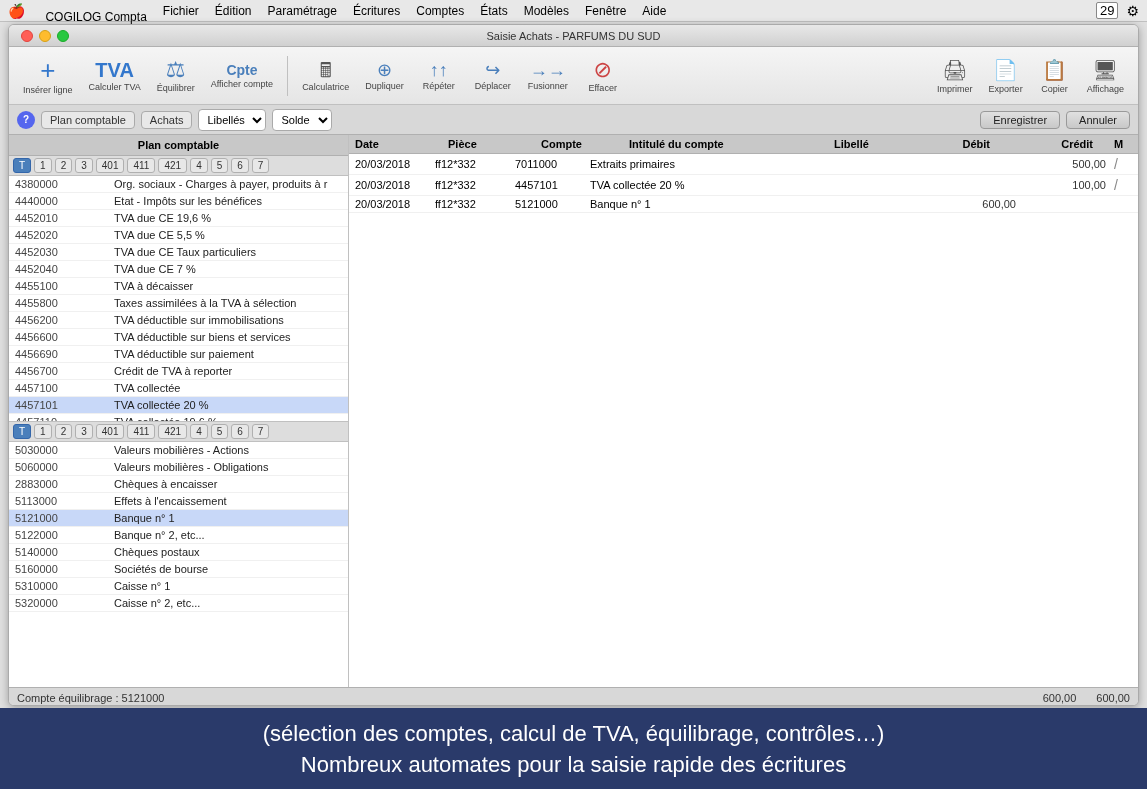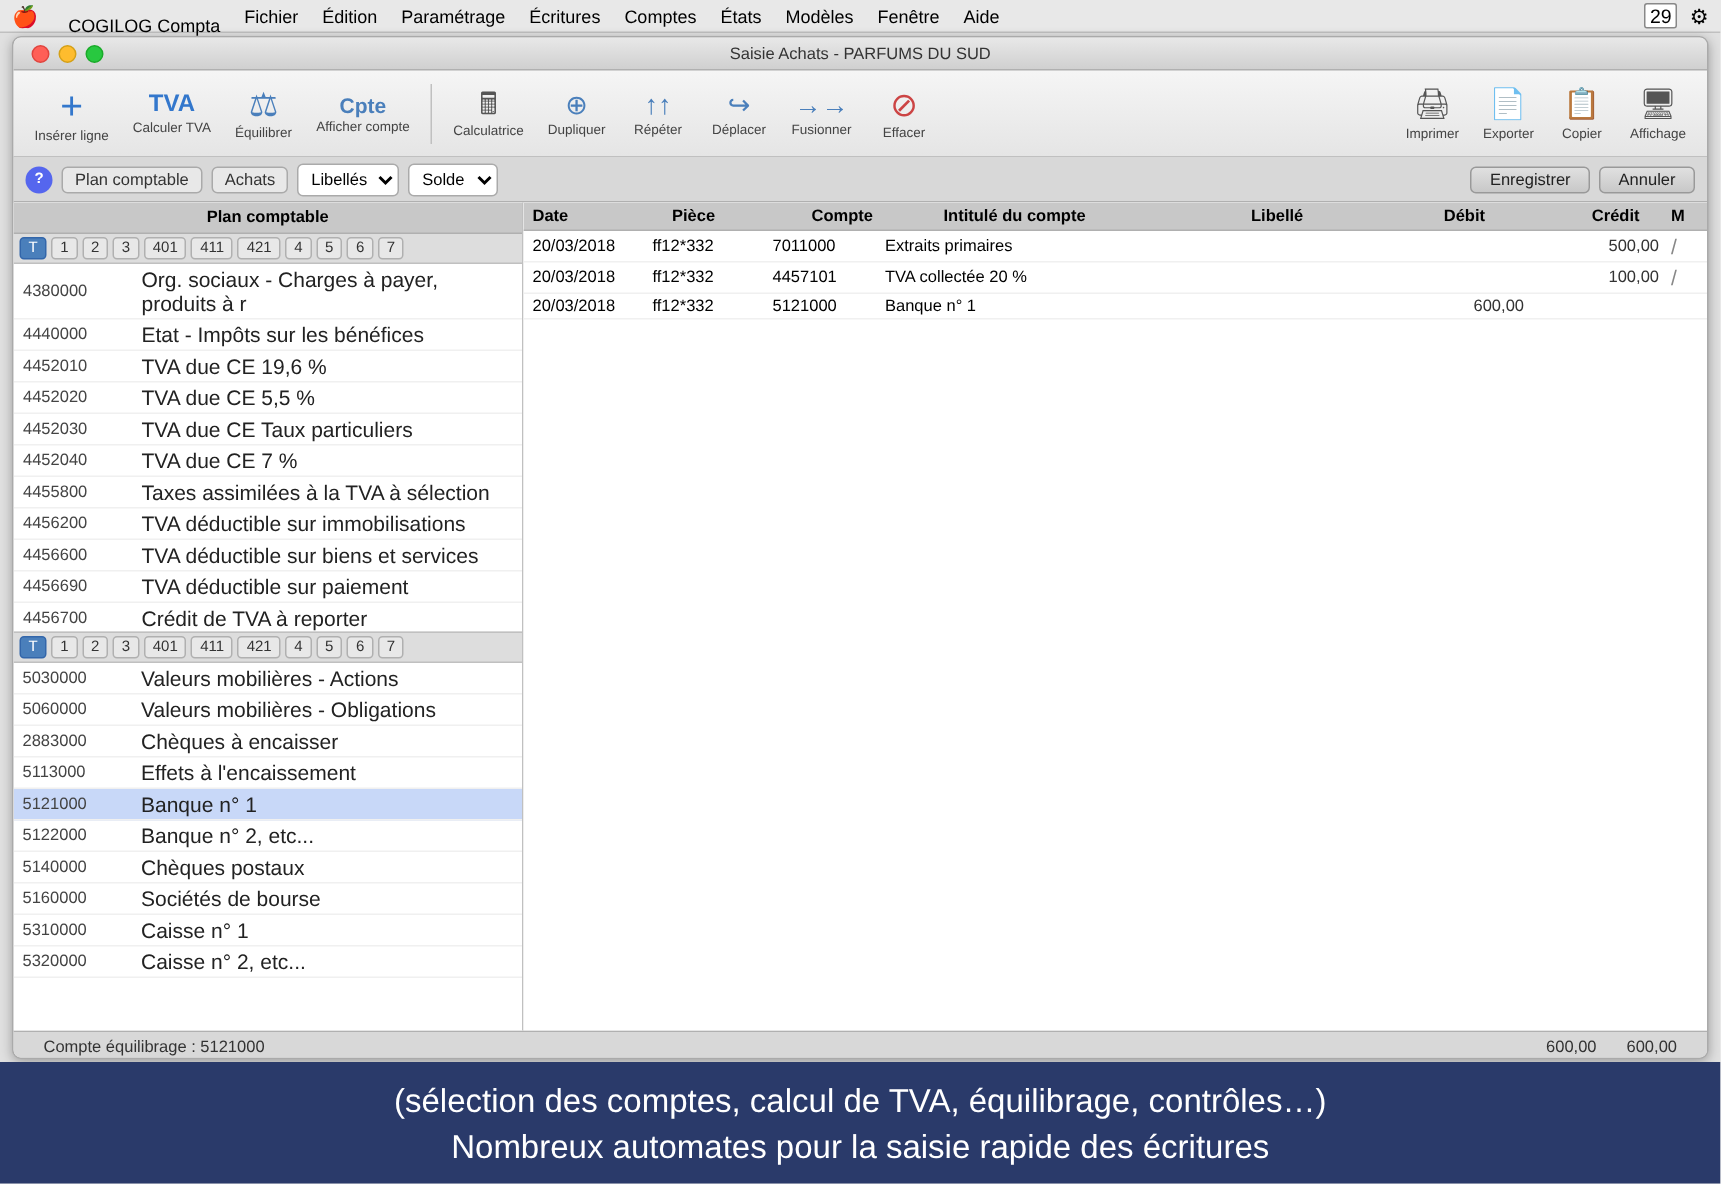--- a/index.html
+++ b/index.html
@@ -99,21 +99,21 @@
       padding: 4px 6px;
       border-radius: 4px;
       min-width: 50px;
       gap: 2px;
     }
     .toolbar-icon {
       font-size: 22px;
       color: #4a7fbb;
       line-height: 1;
     }
-    .toolbar-icon.blue-tva { color: #3377cc; font-size: 16px; font-weight: bold; text-align: right; }
+    .toolbar-icon.blue-tva { color: #3377cc; font-size: 20px; font-weight: bold; text-align: right; }
     .toolbar-icon.calc { color: #555; font-size: 20px; }
     .toolbar-icon.action { color: #4a7fbb; font-size: 20px; }
     .toolbar-label {
       font-size: 9px;
       color: #444;
       text-align: center;
       white-space: nowrap;
     }
     .toolbar-separator {
       width: 1px;
@@ -241,21 +241,21 @@
     .left-list-item {
       display: flex;
       padding: 2px 6px;
       cursor: pointer;
       border-bottom: 1px solid #f0f0f0;
       align-items: center;
       gap: 24px;
     }
     .left-list-item.highlighted { background: #c8d8f8; }
     .item-code { color: #444; min-width: 55px; font-size: 11px; }
-    .item-label { color: #222; font-size: 14px; }
+    .item-label { color: #222; font-size: 11px; margin-left: 20px; }
     .left-panel-tabs-bottom {
       background: #ddd;
       display: flex;
       align-items: center;
       padding: 2px 4px;
       gap: 3px;
       border-top: 1px solid #c0c0c0;
       border-bottom: 1px solid #c0c0c0;
       font-size: 10px;
     }
@@ -297,21 +297,21 @@
       cursor: pointer;
     }
     .table-row .col-debit { color: #333; }
     .table-row .col-credit { color: #333; }
     .edit-icon { color: #888; cursor: pointer; font-size: 14px; }
 
     
     .status-bar {
       background: #d8d8d8;
       border-top: 1px solid #b0b0b0;
-      padding: 3px 20px;
+      padding: 3px 8px;
       display: flex;
       align-items: center;
       font-size: 11px;
       color: #333;
       height: 20px;
     }
     .status-right {
       margin-left: auto;
       display: flex;
       gap: 20px;
@@ -485,20 +485,24 @@
             <span class="item-code">4452020</span>
             <span class="item-label">TVA due CE 5,5 %</span>
           </div>
           <div class="left-list-item">
             <span class="item-code">4452030</span>
             <span class="item-label">TVA due CE Taux particuliers</span>
           </div>
           <div class="left-list-item">
             <span class="item-code">4452040</span>
             <span class="item-label">TVA due CE 7 %</span>
+          </div>
+          <div class="left-list-item">
+            <span class="item-code">4455100</span>
+            <span class="item-label">TVA à décaisser</span>
           </div>
           <div class="left-list-item">
             <span class="item-code">4455800</span>
             <span class="item-label">Taxes assimilées à la TVA à sélection</span>
           </div>
           <div class="left-list-item">
             <span class="item-code">4456200</span>
             <span class="item-label">TVA déductible sur immobilisations</span>
           </div>
           <div class="left-list-item">

